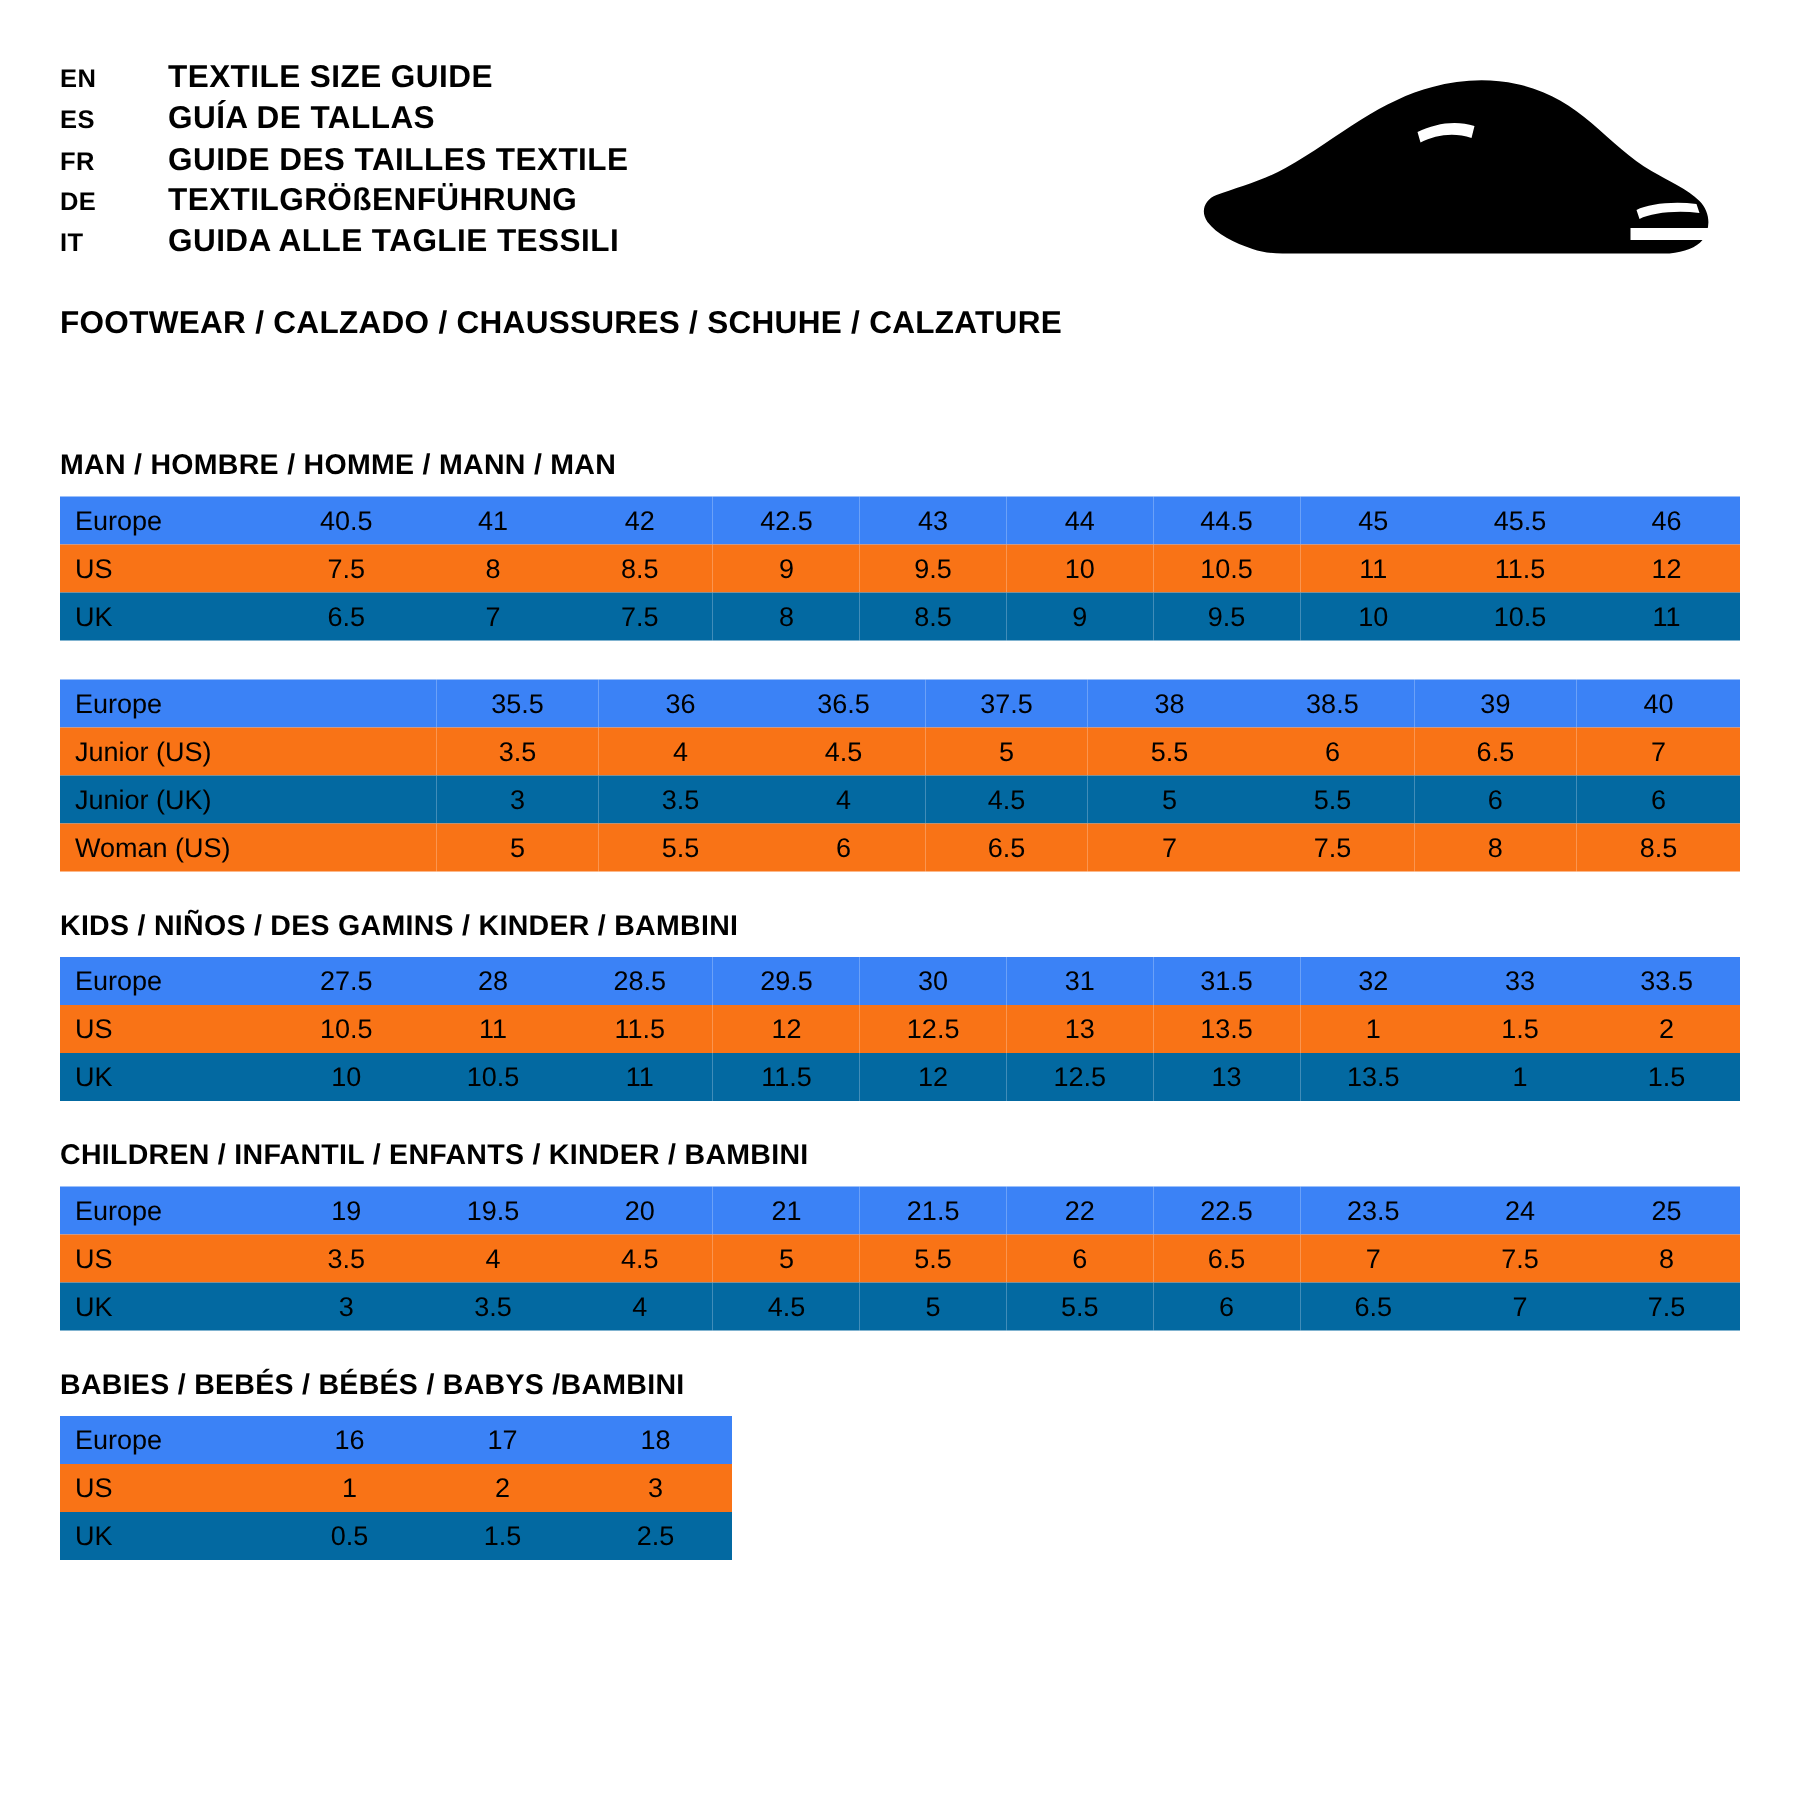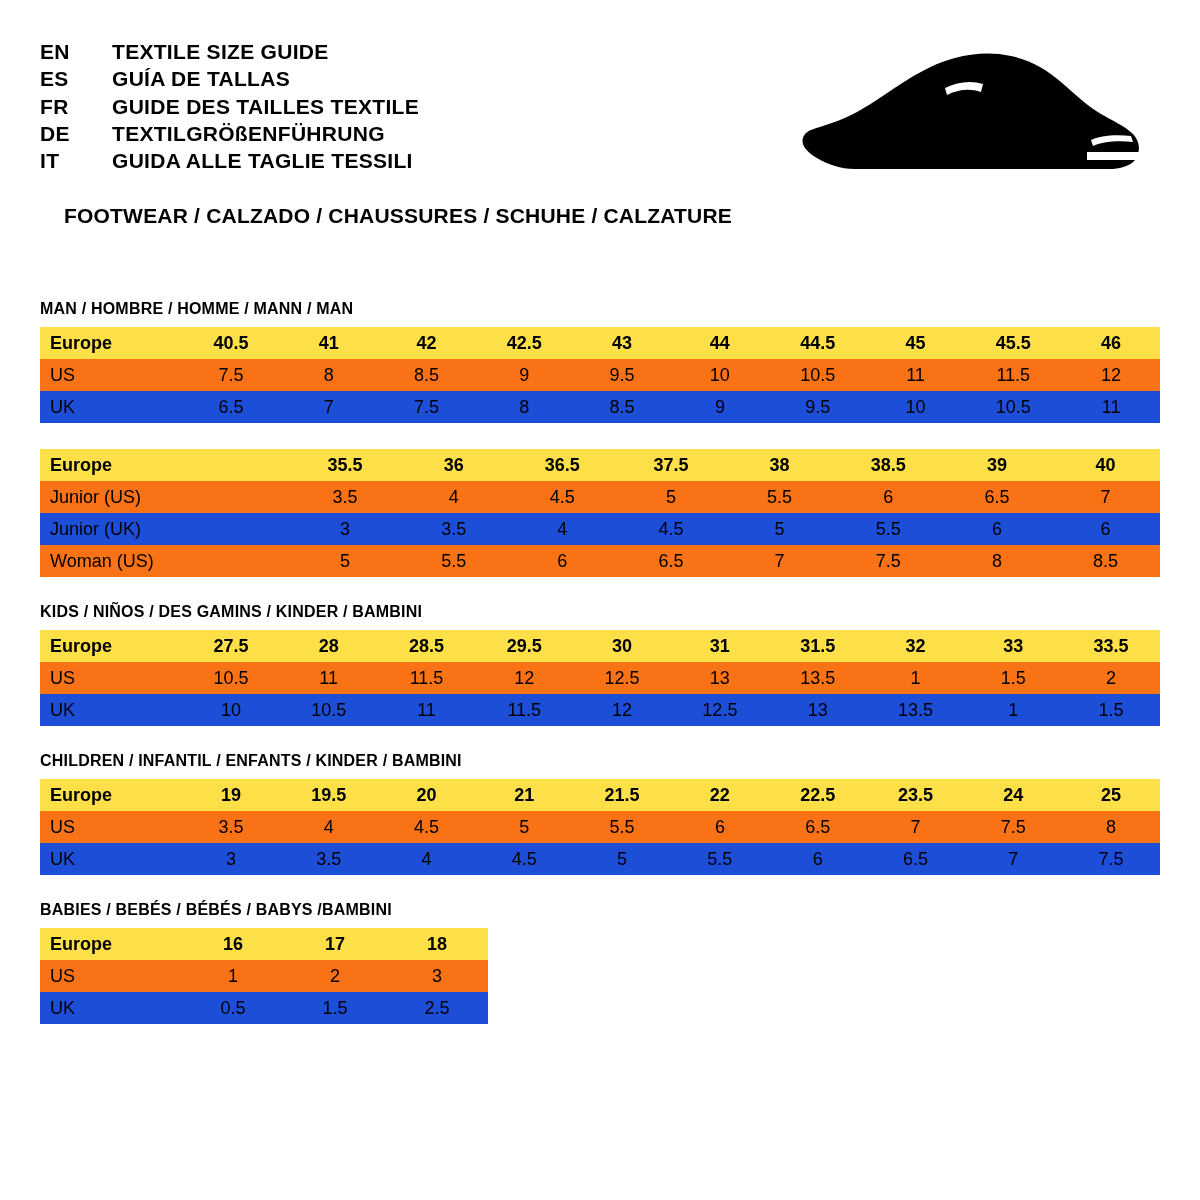--- a/index.html
+++ b/index.html
@@ -28,54 +28,53 @@
     margin-top: 8px;
   }
   .lang-row {
     display: flex;
     align-items: baseline;
     line-height: 1.30;
   }
   .lang-code {
     width: 72px;
     flex: 0 0 72px;
-    font-size: 21px;
+    font-size: 17px;
     font-weight: bold;
     letter-spacing: 0.3px;
   }
   .lang-text {
     font-size: 21px;
     font-weight: bold;
     letter-spacing: 0.3px;
   }
 
   .footwear-title {
     margin-top: 30px;
     font-size: 21px;
     font-weight: bold;
     letter-spacing: 0.2px;
-    margin-left: 24px;
   }
 
   
   .shoe {
     position: absolute;
     top: 48px;
     right: 55px;
     width: 350px;
     height: 130px;
   }
 
   
   .section {
     margin-top: 26px;
   }
   .section.first { margin-top: 72px; }
   .section-title {
-    font-size: 16px;
+    font-size: 19px;
     font-weight: bold;
     margin-bottom: 9px;
     letter-spacing: 0.2px;
   }
   table.size {
     border-collapse: collapse;
     table-layout: fixed;
     font-size: 18px;
   }
   table.size.wide { width: 1120px; }
@@ -86,28 +85,28 @@
     text-align: center;
     vertical-align: middle;
     white-space: nowrap;
   }
   table.size td.label {
     text-align: left;
     padding-left: 10px;
     width: 128px;
   }
   tr.head td {
-    background: #fde047;
-    font-weight: bold;
+    background: #3b82f6;
+    font-weight: normal;
   }
   tr.odd td {
     background: #f97316;
   }
   tr.even td {
-    background: #1d4ed8;
+    background: #0369a1;
   }
 </style>
 </head>
 <body>
 
 <div class="page">
 
   <div class="lang-block">
     <div class="lang-row">
       <div class="lang-code">EN</div>

